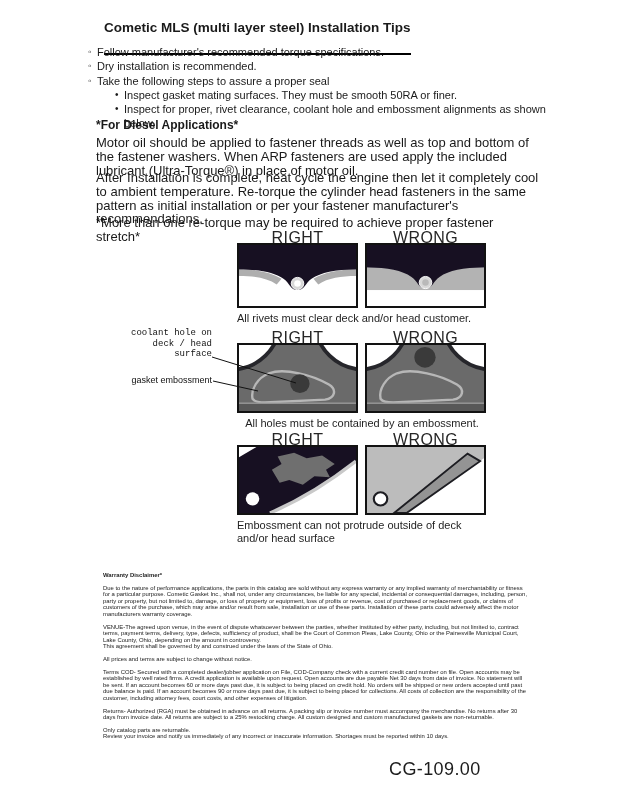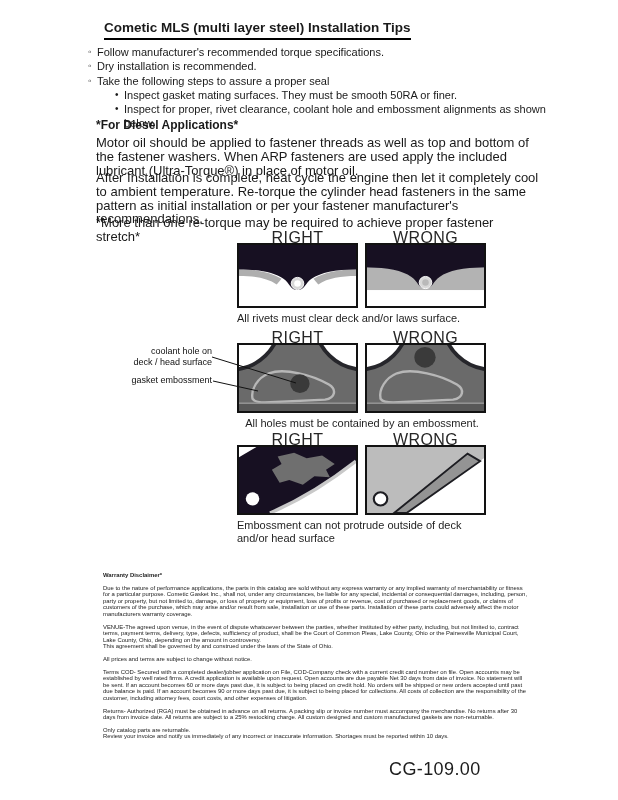--- a/index.html
+++ b/index.html
@@ -3,21 +3,21 @@
 <meta charset="utf-8">
 <style>
   html,body{margin:0;padding:0;background:#ffffff;}
   .page{
     position:relative;width:618px;height:800px;background:#ffffff;overflow:hidden;
     font-family:"Liberation Sans","DejaVu Sans",sans-serif;color:#1a1a1a;
   }
   .abs{position:absolute;}
   .title{
     left:104px;top:20px;font-size:13.5px;font-weight:bold;
-    border-bottom:2px solid #000;padding-bottom:3px;display:inline-block;white-space:nowrap;
+    border-bottom:2px solid #000;padding-bottom:18px;display:inline-block;white-space:nowrap;
   }
   .bullets{left:88px;top:45px;width:470px;font-size:11px;line-height:14.3px;}
   .b-item{position:relative;padding-left:9px;}
   .b-item .mk{position:absolute;left:0;top:0;font-size:10px;}
   .sb-item{position:relative;padding-left:9px;margin-left:27px;}
   .sb-item .mk{position:absolute;left:0;top:0;font-size:10px;}
   .diesel-h{left:96px;top:118px;font-size:12px;font-weight:bold;}
   .para{left:96px;width:444px;font-size:13px;line-height:13.8px;}
   .p1{top:136px;}
   .p2{top:171px;}
@@ -69,26 +69,26 @@
   </div>
   <div class="abs panel h61" style="left:365px;top:243px;">
     <svg width="117" height="61" viewBox="0 0 121 65" preserveAspectRatio="none">
       <rect width="121" height="65" fill="#ffffff"></rect>
       <rect y="24" width="121" height="24" fill="#b3b3b3"></rect>
       <path d="M0 0 H121 V24 C99 24 85 27 75 34 C68 39 68 46 60.5 46 C53 46 53 39 46 34 C36 27 22 24 0 24 Z" fill="#171022"></path>
       <circle cx="60.5" cy="40" r="6.5" fill="#d8d8d8" stroke="#ffffff" stroke-width="1"></circle>
       <circle cx="60.5" cy="40" r="3.4" fill="#b9b9b9"></circle>
     </svg>
   </div>
-  <div class="abs caption" style="left:237px;top:312px;width:280px;">All rivets must clear deck and/or laws surface.</div>
+  <div class="abs caption" style="left:237px;top:312px;width:280px;">All rivets must clear deck and/or head customer.</div>
 
   <div class="abs rw-label" style="left:237px;top:329px;">RIGHT</div>
   <div class="abs rw-label" style="left:365px;top:329px;">WRONG</div>
 
-  <div class="abs anno" style="left:118px;top:346px;">coolant hole on
+  <div class="abs anno" style="left:118px;top:328px;font-family:Liberation Mono, monospace;">coolant hole on
 deck / head surface</div>
   <div class="abs anno" style="left:118px;top:375px;">gasket embossment</div>
 
   <div class="abs panel h66" style="left:237px;top:343px;">
     <svg width="117" height="66" viewBox="0 0 121 70" preserveAspectRatio="none">
       <rect width="121" height="70" fill="#6a6a6a"></rect>
       <circle cx="-8" cy="-24" r="50" fill="#ffffff" stroke="#26262b" stroke-width="4"></circle>
       <circle cx="129" cy="-24" r="50" fill="#ffffff" stroke="#26262b" stroke-width="4"></circle>
       <path d="M14 57 C12 47 19 35 31 30 C47 24 77 32 93 42 C101 47 100 56 89 58 L27 61 C19 61 16 60 14 57 Z" fill="none" stroke="#b7b7b7" stroke-width="2.5"></path>
       <circle cx="63" cy="41" r="10" fill="#3a3a3a"></circle>

